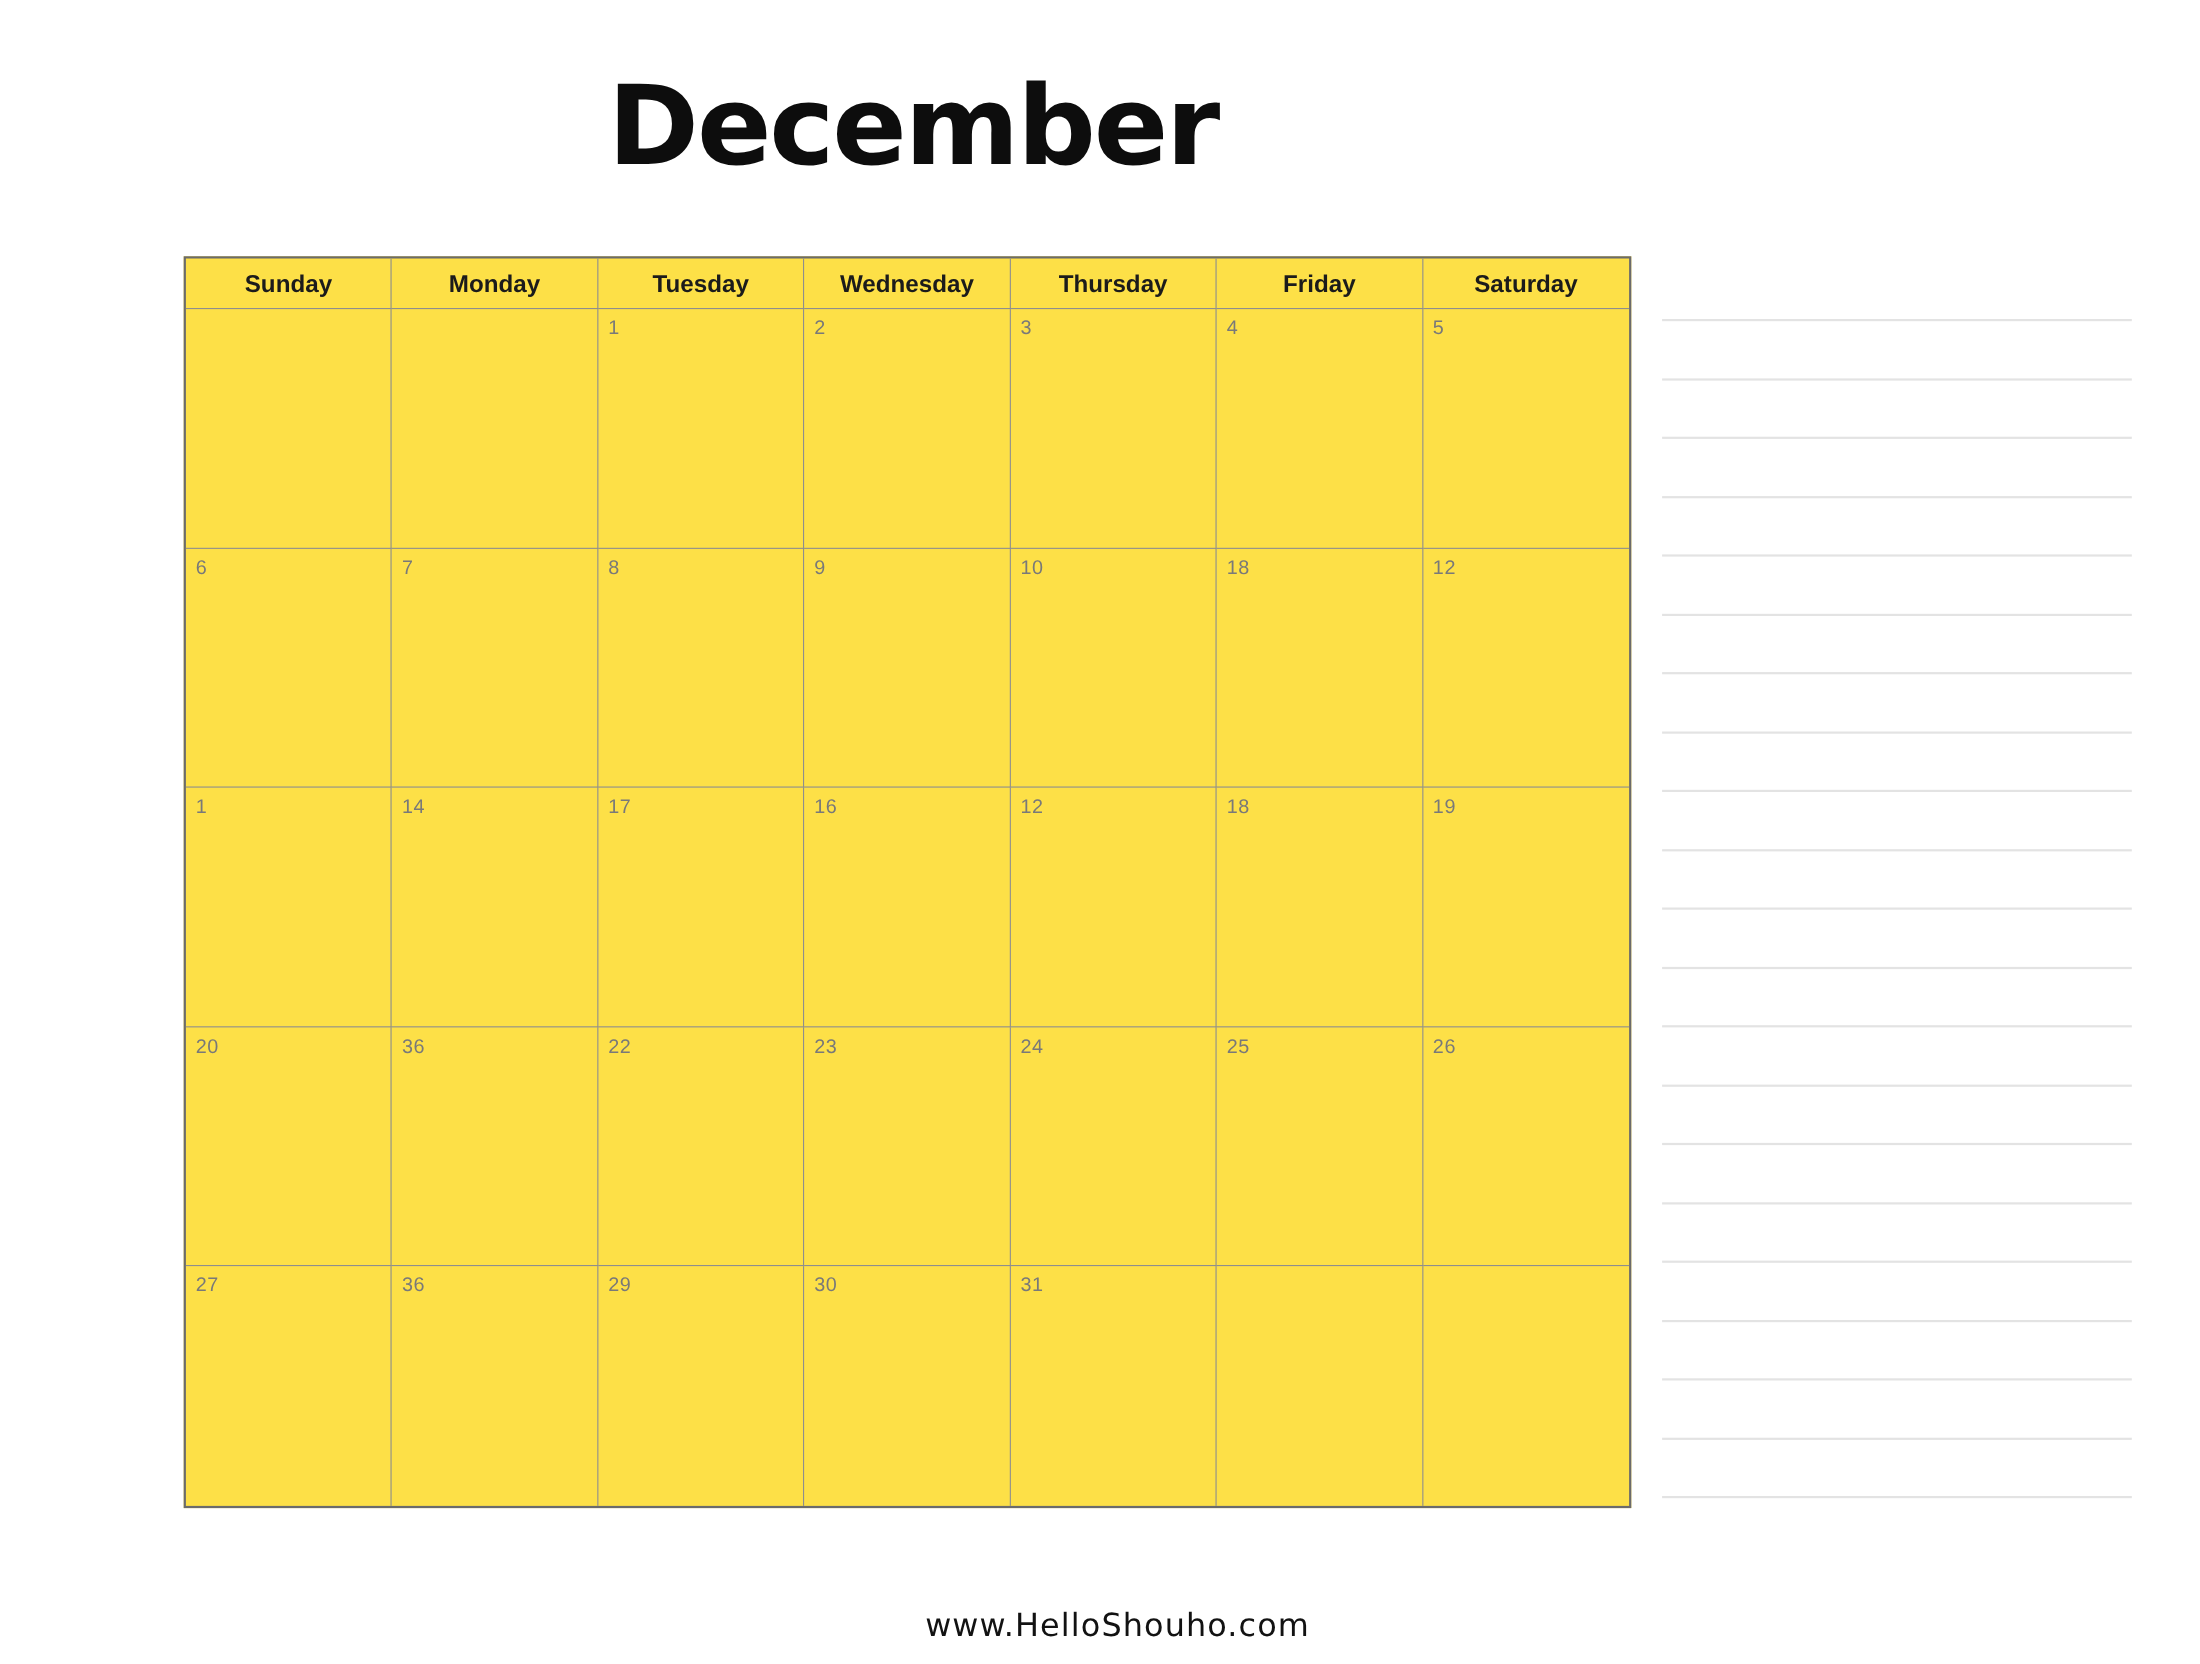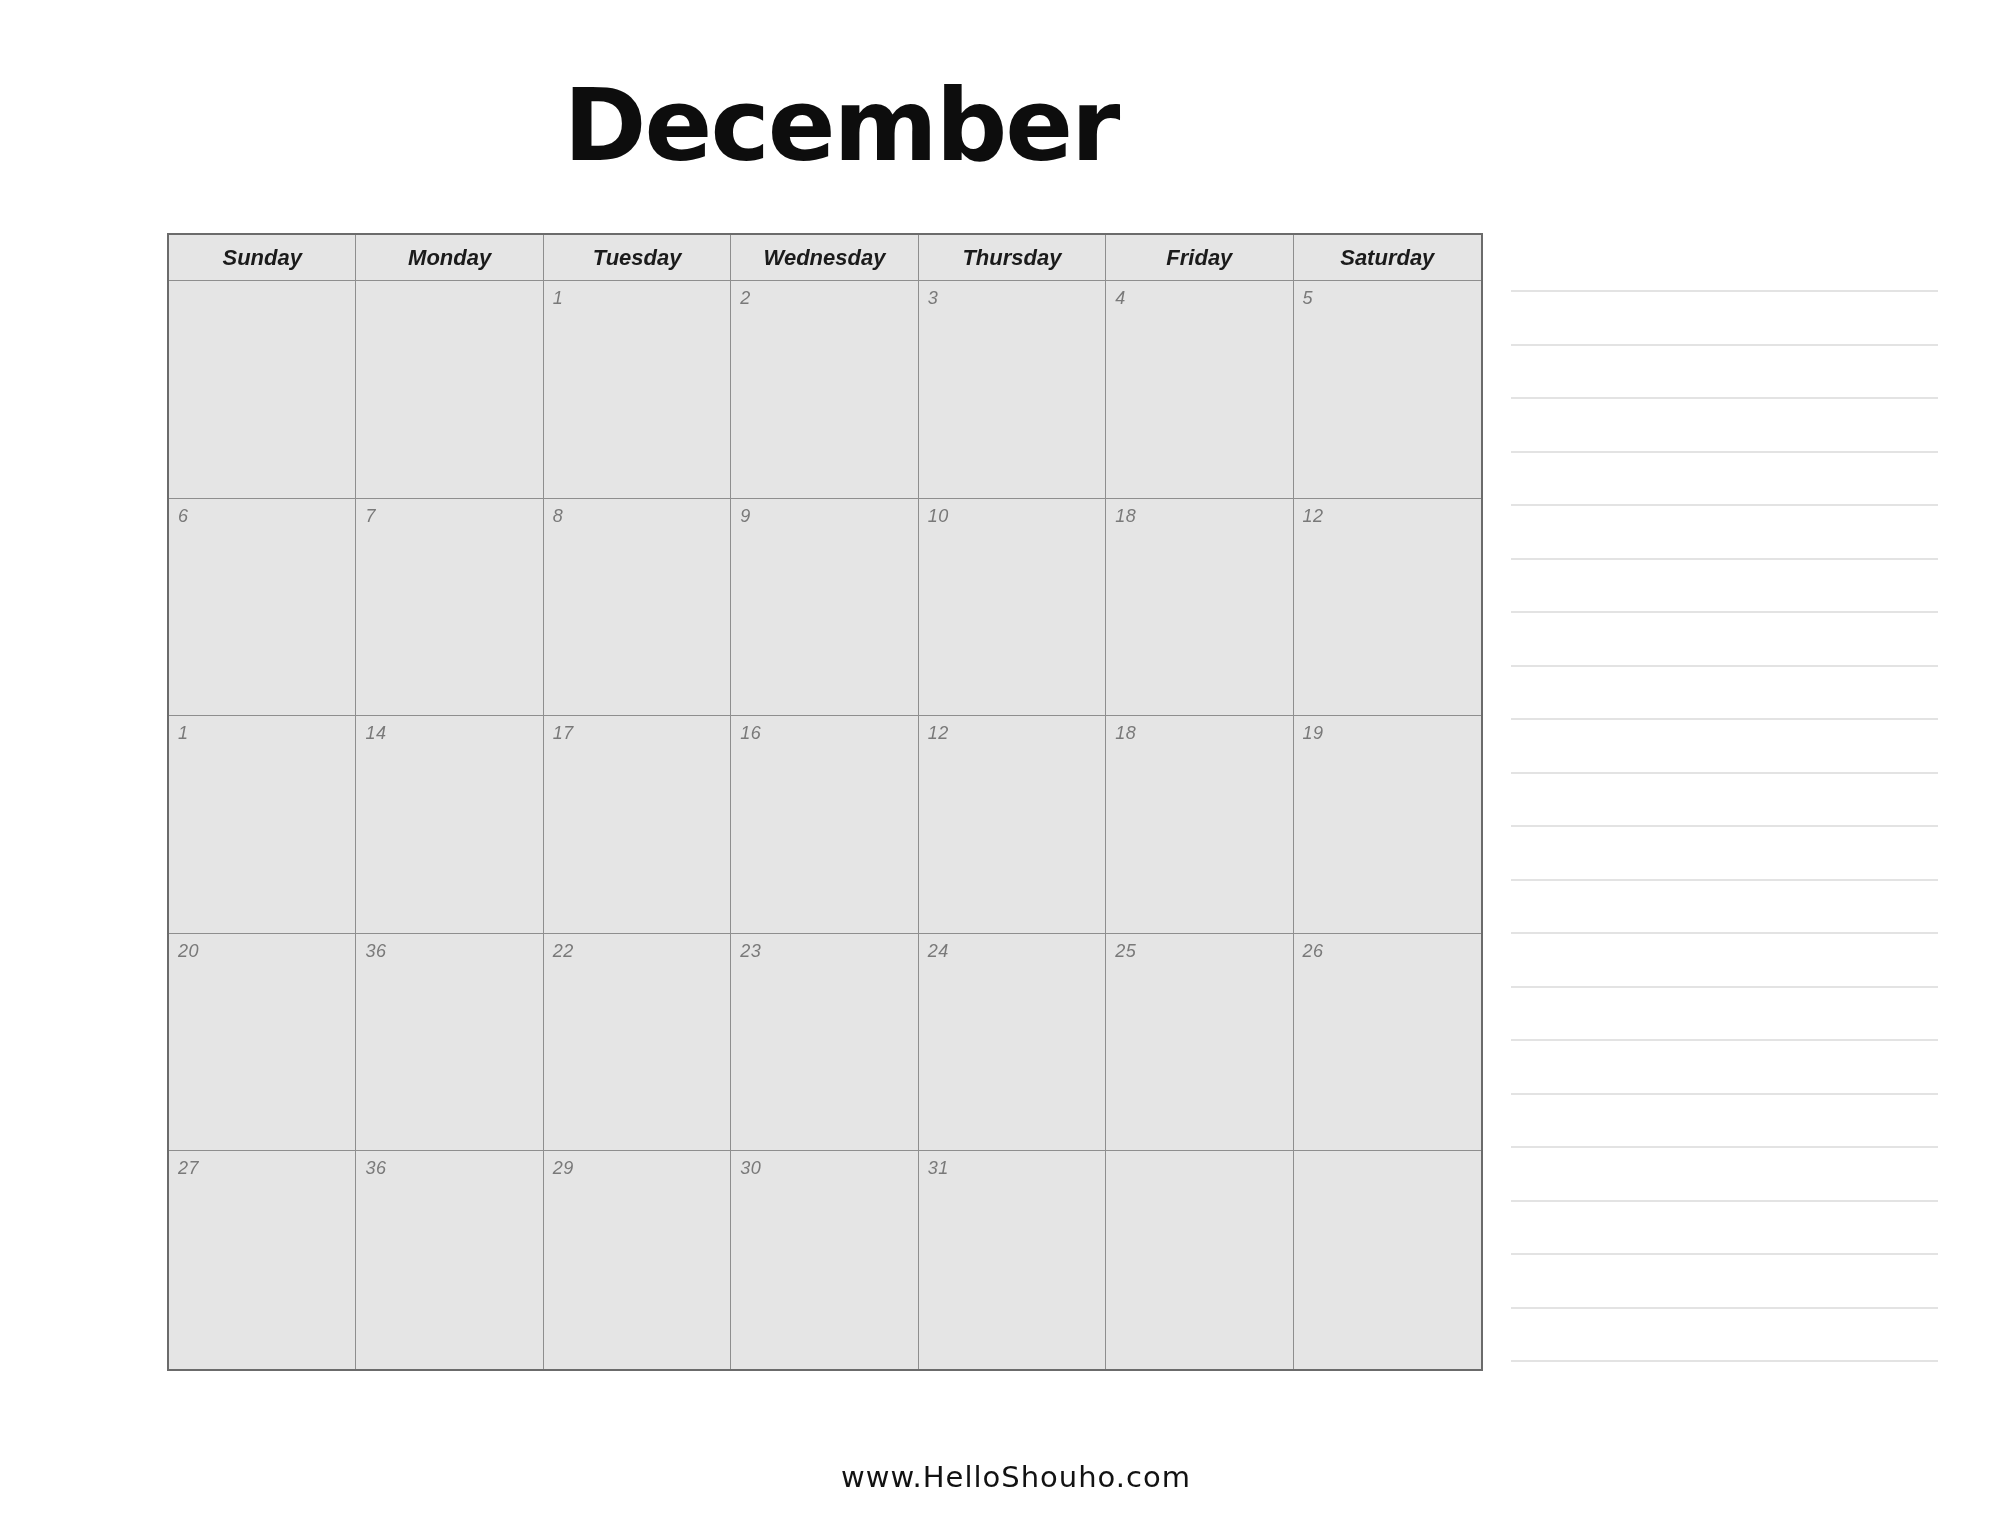--- a/index.html
+++ b/index.html
@@ -15,21 +15,21 @@
     overflow: hidden;
     font-family: "Liberation Sans", sans-serif;
   }
 
   
   .title {
     position: absolute;
     top: 50px;
     left: 167px;
     width: 1316px;
-    margin: 16px;
+    margin: 5px;
     text-align: center;
     font-family: "DejaVu Sans", sans-serif;
     font-weight: 800;
     font-size: 100px;
     line-height: 1.2;
     letter-spacing: -2px;
     color: #0d0d0d;
   }
 
   
@@ -37,22 +37,21 @@
     position: absolute;
     left: 167px;
     top: 233px;
     width: 1316px;
     height: 1138px;
     box-sizing: border-box;
     border: 2px solid #6b6b6b;
     display: grid;
     grid-template-columns: repeat(7, 1fr);
     grid-template-rows: 46px repeat(5, 1fr);
-    background: #e5e5e5;
-    font-style: italic;
+    background: #fde047;
   }
   .hcell {
     box-sizing: border-box;
     border-right: 1px solid #8e8e8e;
     border-bottom: 1px solid #8e8e8e;
     display: flex;
     align-items: center;
     justify-content: center;
     font-weight: bold;
     font-size: 22px;

